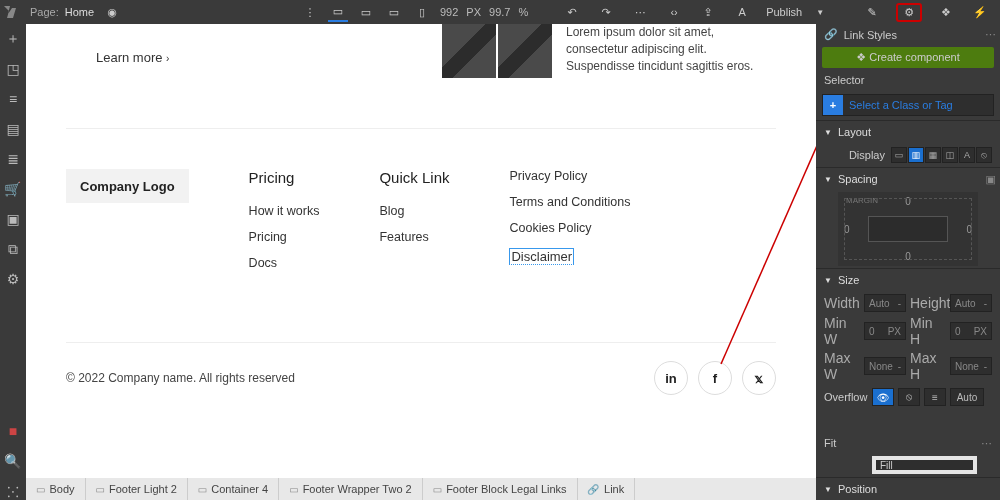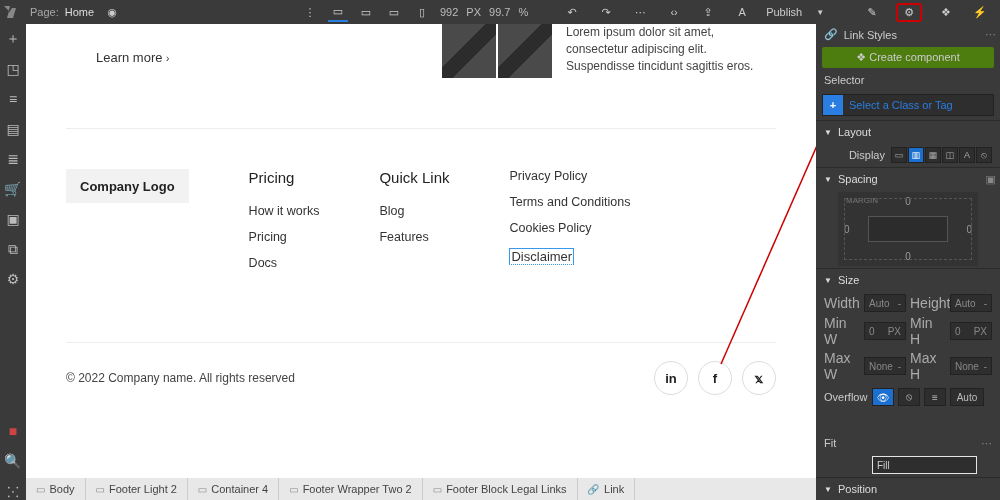--- a/index.html
+++ b/index.html
@@ -57,21 +57,21 @@
 .sp-outer{position:absolute;inset:6px;border:1px dashed #555;display:flex;align-items:center;justify-content:center;}
 .sp-inner{width:64%;height:44%;border:1px solid #555;background:#2c2c2c;}
 .sp-lbl{position:absolute;font-size:8px;color:#777;}
 .sp-num{position:absolute;font-size:10px;color:#999;}
 .size-grid{display:grid;grid-template-columns:36px 1fr 36px 1fr;gap:3px 4px;padding:3px 8px;align-items:center;}
 .size-grid .l{color:#aaa;font-size:14px;}
 .size-in{background:#2e2e2e;border:1px solid #222;height:18px;color:#888;font-size:10px;padding:0 4px;display:flex;align-items:center;justify-content:space-between;}
 .of-row{display:flex;align-items:center;gap:4px;padding:3px 8px;}
 .of-btn{background:#2e2e2e;border:1px solid #222;height:18px;width:22px;display:flex;align-items:center;justify-content:center;color:#bbb;font-size:10px;cursor:pointer;}
 .of-btn.on{background:#1a6fcf;color:#fff;}
-.fit-sel{flex:1;background:#2e2e2e;border:1px solid #e5e5e5;height:18px;color:#ccc;font-size:10px;padding:0 4px;display:flex;align-items:center;margin-top:44px;}
+.fit-sel{flex:1;background:#2e2e2e;border:4px solid #e5e5e5;height:18px;color:#ccc;font-size:10px;padding:0 4px;display:flex;align-items:center;margin-top:44px;}
 .arrow-annot{position:absolute;pointer-events:none;}
 svg{display:block;}
 .dots{position:absolute;right:4px;color:#888;cursor:pointer;}
 </style>
 </head>
 <body>
 
 <div class="app">
 
   <div class="topbar">

